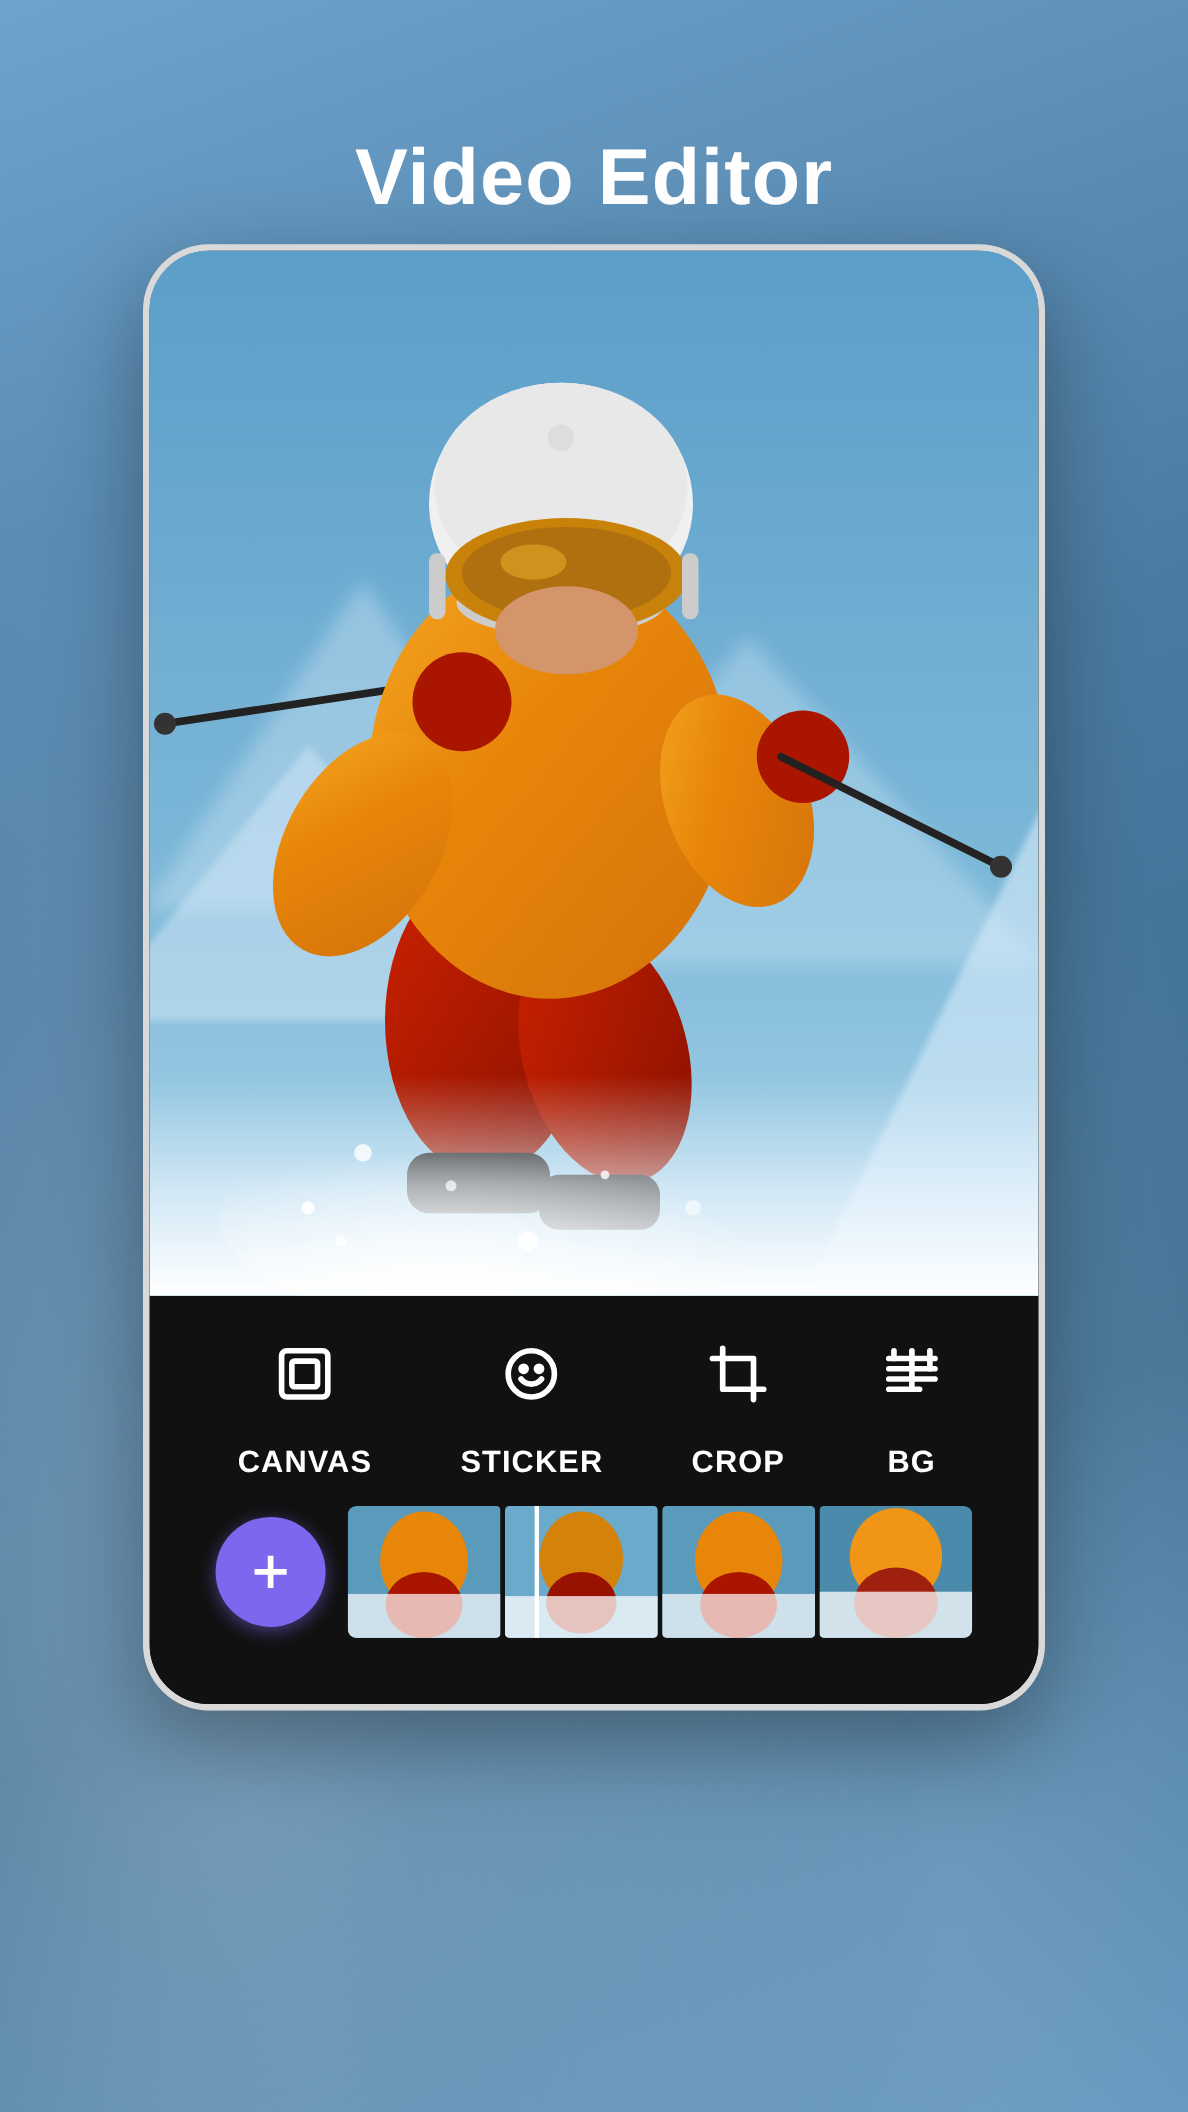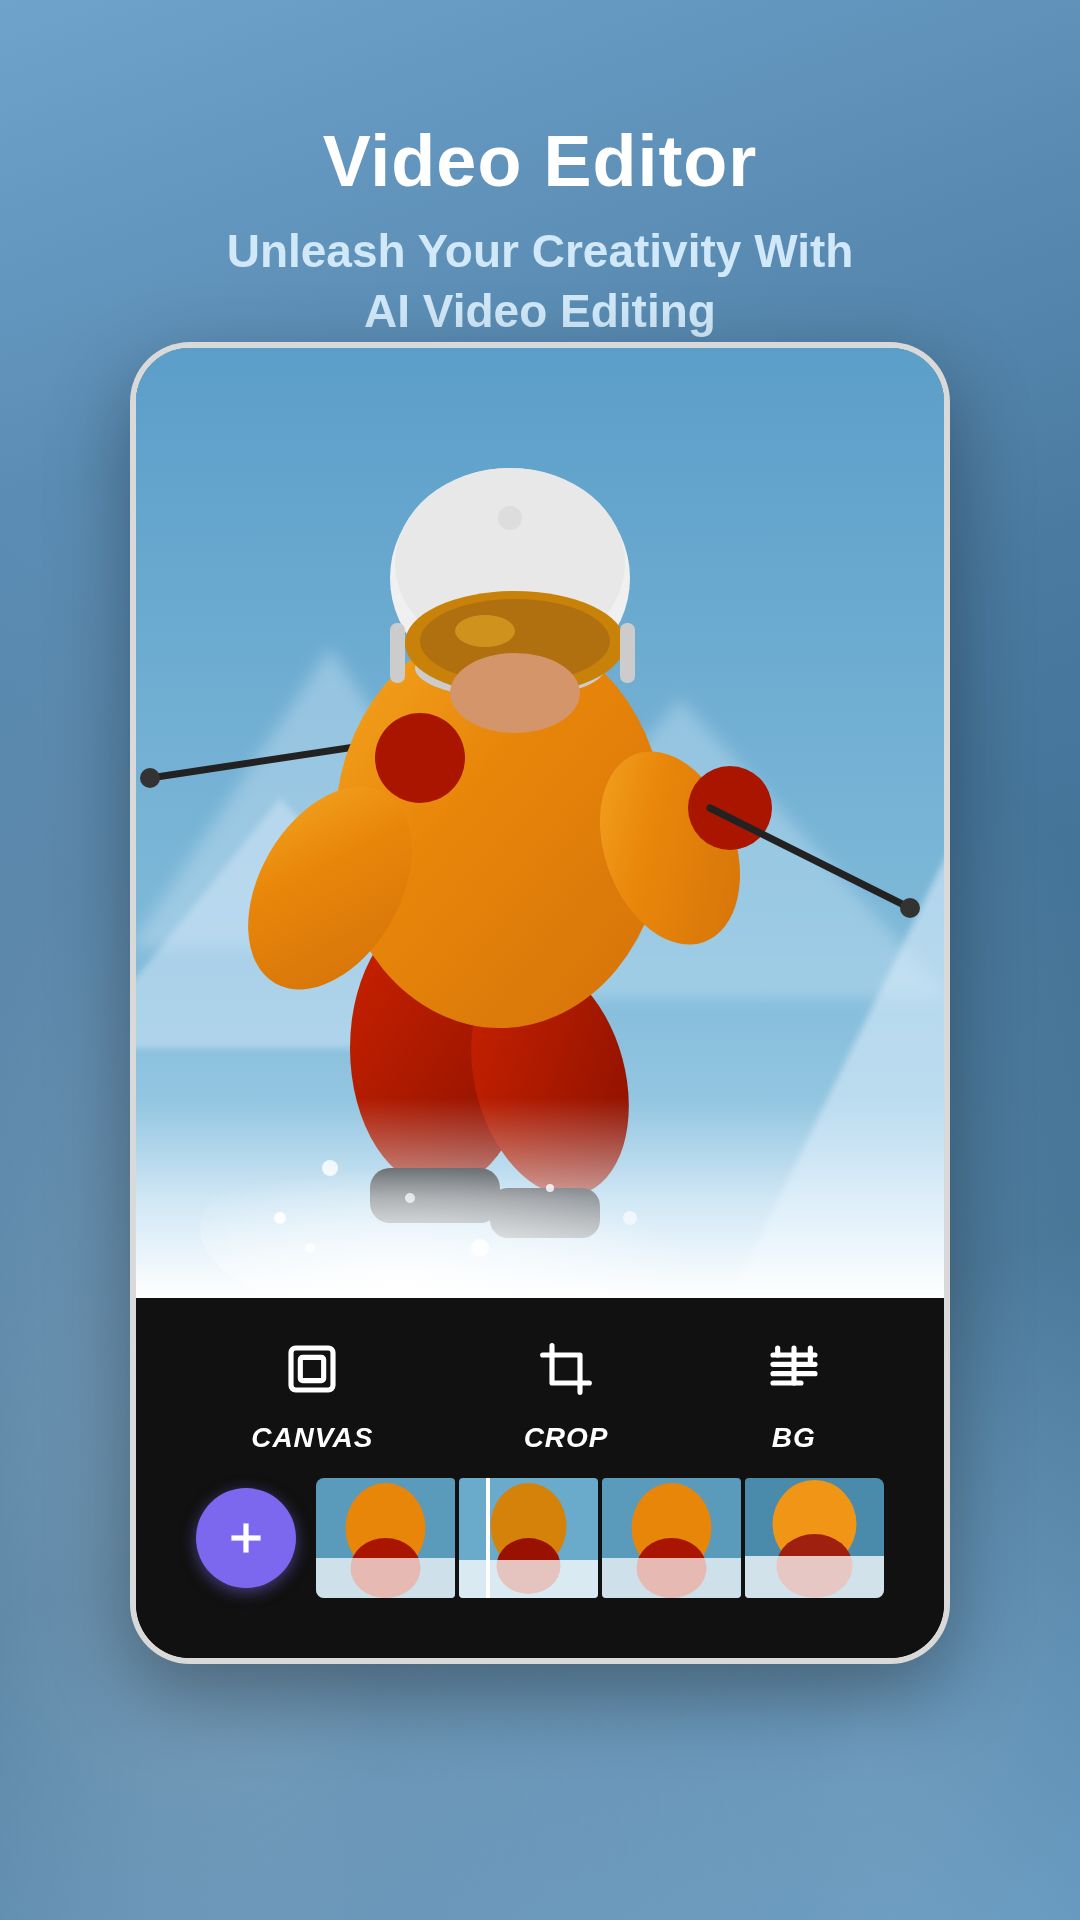--- a/index.html
+++ b/index.html
@@ -120,23 +120,22 @@
       display: flex;
       justify-content: space-around;
       align-items: center;
       margin-bottom: 24px;
     }
 
     .toolbar-item {
       display: flex;
       flex-direction: column;
       align-items: center;
-      gap: 18px;
+      gap: 29px;
       cursor: pointer;
-      font-style: italic;
     }
 
     .toolbar-icon {
       width: 70px;
       height: 70px;
       display: flex;
       align-items: center;
       justify-content: center;
     }
 
@@ -219,23 +218,20 @@
 
   </style>
 </head>
 <body>
 
 <div class="bg-overlay"></div>
 <div class="bg-ski"></div>
 
 <div class="header">
   <h1 class="header-title">Video Editor</h1>
-  <p class="header-subtitle">
-    Unleash Your Creativity With<br>AI Video Editing
-  </p>
 </div>
 
 <div class="phone-container">
   <div class="phone-mockup">
 
     <div class="video-area">
       <div class="sky-bg"></div>
 
       <div class="mountain-left"></div>
       <div class="mountain-right"></div>
@@ -345,20 +341,31 @@
             <svg viewBox="0 0 24 24">
               <rect x="3" y="3" width="18" height="18" rx="2"></rect>
               <rect x="7" y="7" width="10" height="10" rx="1"></rect>
             </svg>
           </div>
           <span class="toolbar-label">CANVAS</span>
         </div>
 
 
 
+        <div class="toolbar-item">
+          <div class="toolbar-icon">
+            <svg viewBox="0 0 24 24">
+              <circle cx="12" cy="12" r="9"></circle>
+              <path d="M8 14s1.5 2 4 2 4-2 4-2"></path>
+              <circle cx="9" cy="10" r="1" fill="white"></circle>
+              <circle cx="15" cy="10" r="1" fill="white"></circle>
+            </svg>
+          </div>
+          <span class="toolbar-label">STICKER</span>
+        </div>
 
         <div class="toolbar-item">
           <div class="toolbar-icon">
             <svg viewBox="0 0 24 24">
               <polyline points="6,2 6,18 22,18"></polyline>
               <polyline points="2,6 18,6 18,22"></polyline>
               <rect x="6" y="6" width="12" height="12" stroke-dasharray="2,1" stroke-width="1.5"></rect>
             </svg>
           </div>
           <span class="toolbar-label">CROP</span>

